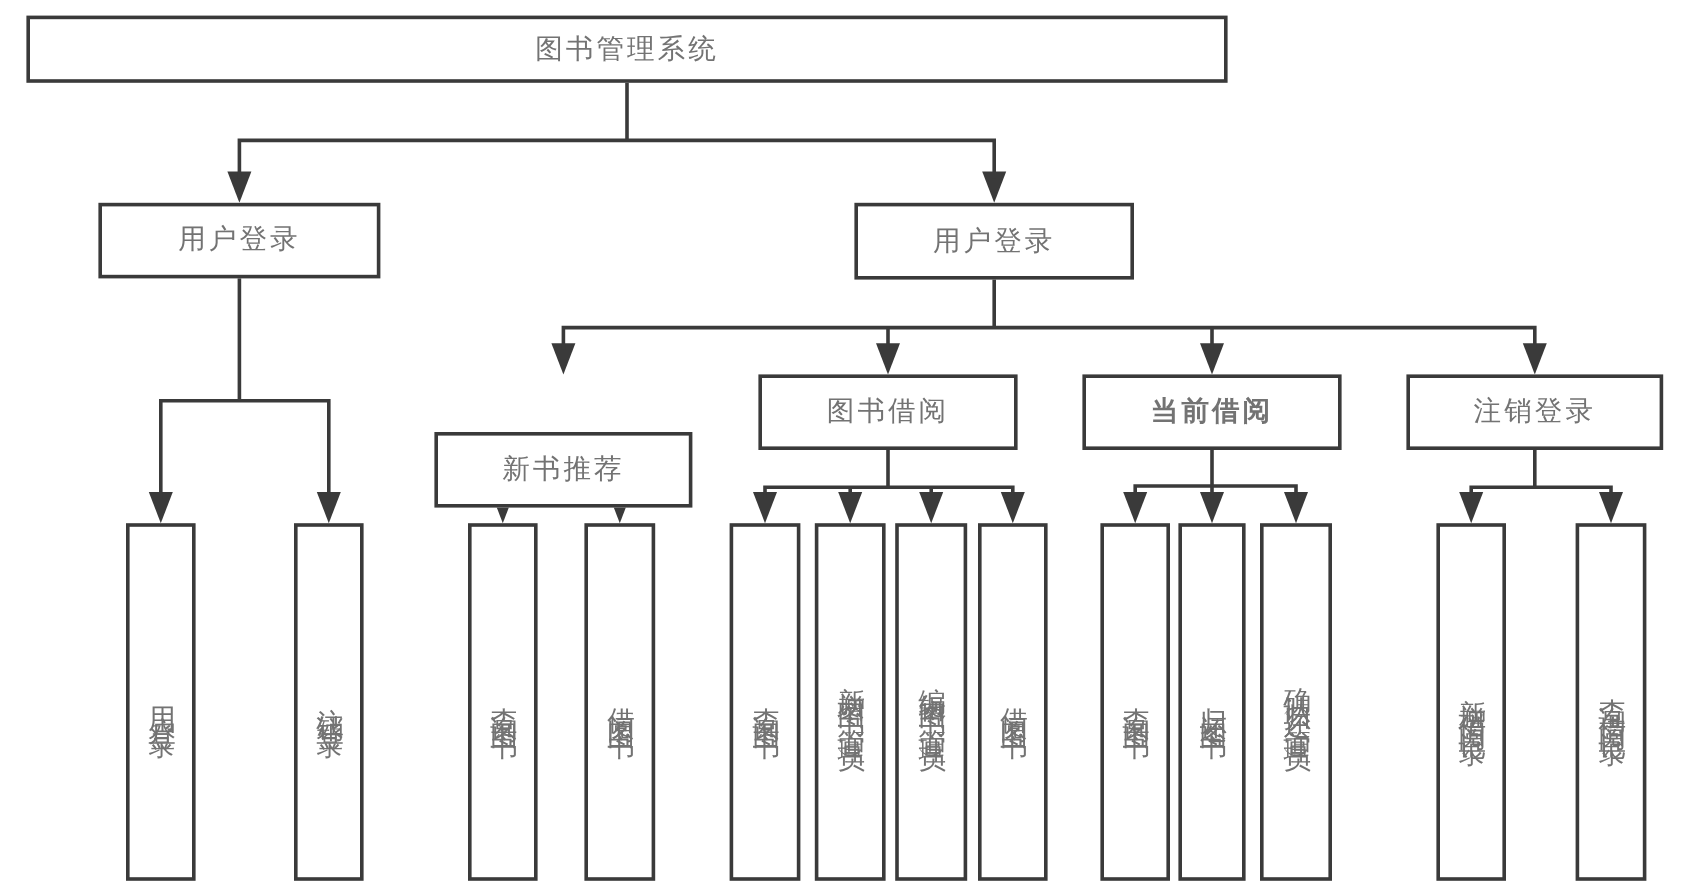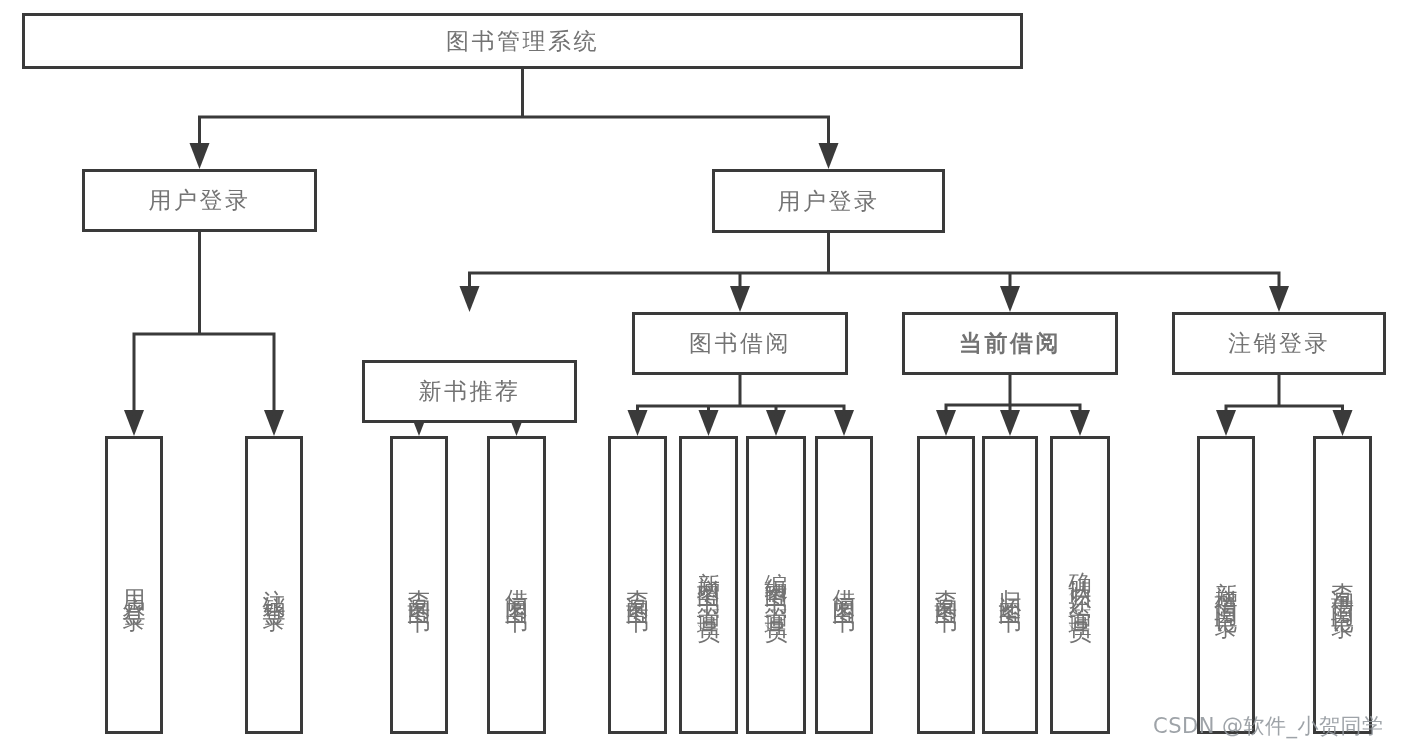--- a/index.html
+++ b/index.html
@@ -137,14 +137,13 @@
       <div class="box v" style="left: 1050px; top: 436px; width: 60px; height: 298px; border-color: rgb(58, 58, 58); background: rgb(255, 255, 255);">
         <span class="lbl">确认归还（管理员）</span>
       </div>
       <div class="box v" style="left: 1197px; top: 436px; width: 58px; height: 298px; border-color: rgb(58, 58, 58); background: rgb(255, 255, 255);">
         <span class="lbl">新增借阅记录</span>
       </div>
       <div class="box v" style="left: 1313px; top: 436px; width: 59px; height: 298px; border-color: rgb(58, 58, 58); background: rgb(255, 255, 255);">
         <span class="lbl">查询借阅记录</span>
       </div>
     </div>
-  <div class="watermark">CSDN @软件_小贺同学</div>
 </div>
 
 </body></html>

